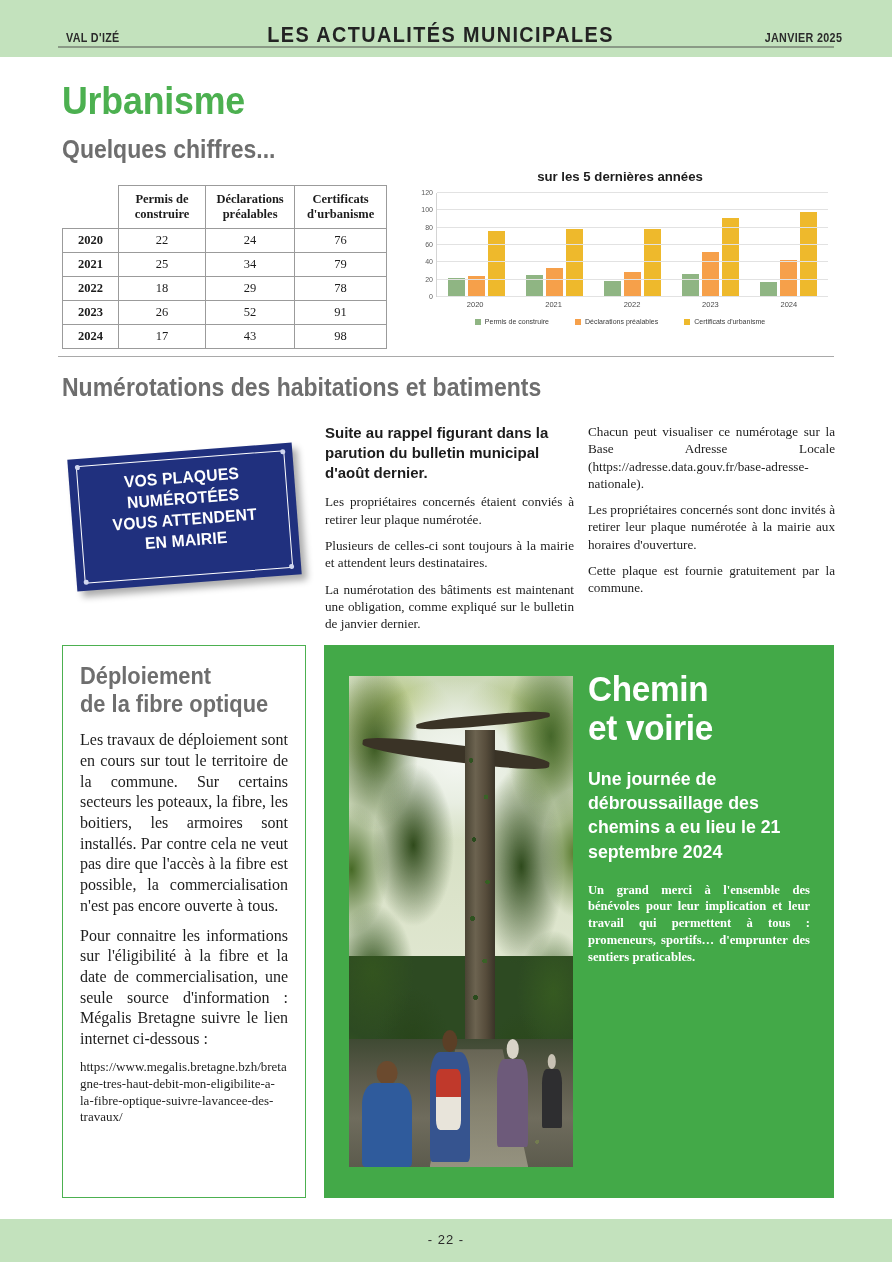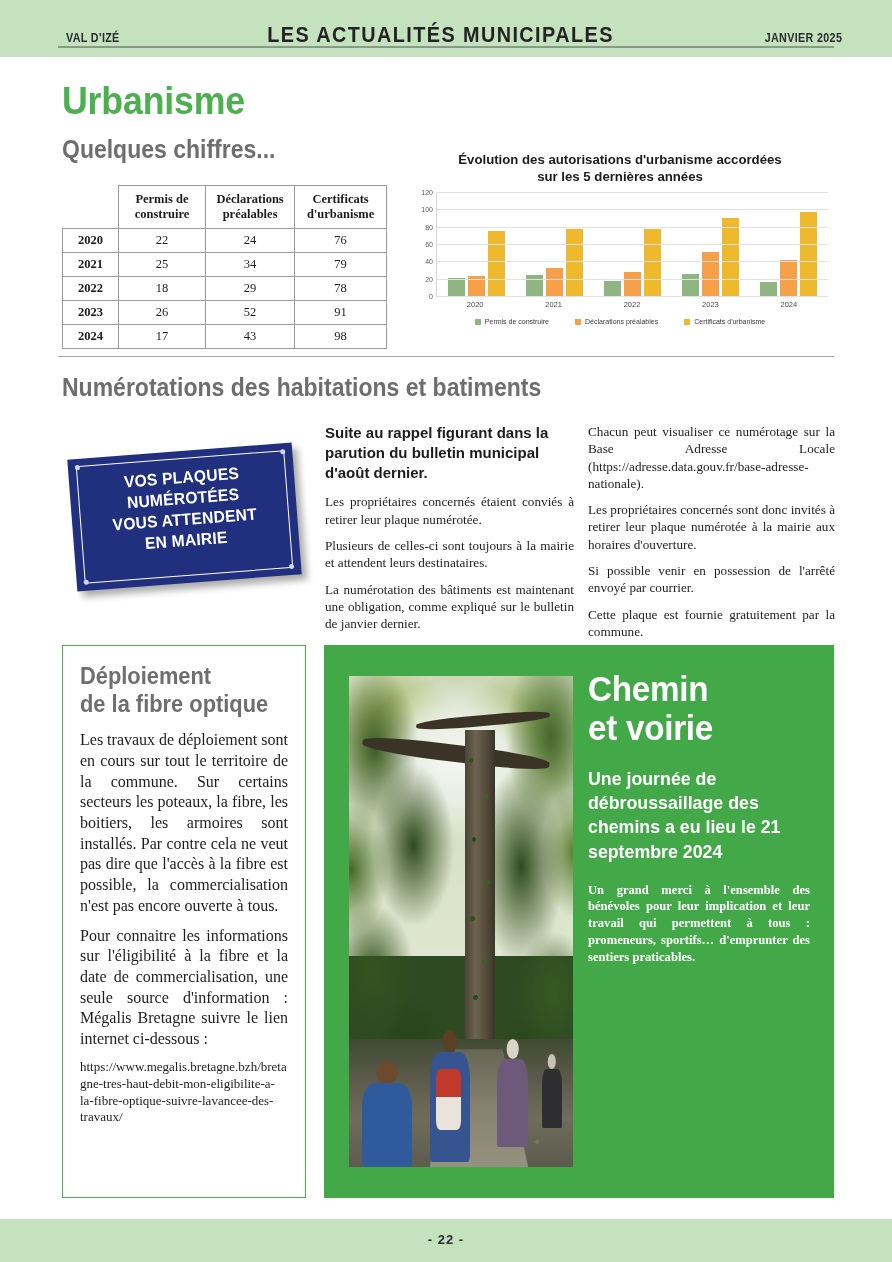--- a/index.html
+++ b/index.html
@@ -72,21 +72,21 @@
     width: 892px; height: 43px;
     background: #c3e2bd;
   }
   .folio {
     position: absolute;
     left: 0; top: 13px;
     width: 892px;
     text-align: center;
     font-family: "Liberation Sans Narrow", "Liberation Sans", sans-serif;
     font-size: 13px;
-    font-weight: bold;
+    font-weight: normal;
     letter-spacing: 1px;
     color: #2b2b2b;
   }
 
   
   .h1-green {
     position: absolute;
     left: 62px; top: 80px;
     font-family: "Liberation Sans Narrow", "Liberation Sans", sans-serif;
     font-size: 38px;
@@ -579,21 +579,21 @@
       <th>2024</th>
       <td>17</td>
       <td>43</td>
       <td>98</td>
     </tr>
   </tbody>
 </table>
 
 <div class="chart-wrap">
   <div class="chart-title">
-    <span>Évolution des autorisations d'urbanisme accordées</span><br>
+    <br>
     <span>sur les 5 dernières années</span>
   </div>
   <div class="plot" id="plot-area">
     <div class="bars-layer" id="bars-layer">
         <div class="bar-group">
           <div class="bar" title="Permis de construire 2020: 22" style="height: 18.3333%; background: rgb(143, 181, 131);"></div>
           <div class="bar" title="Déclarations préalables 2020: 24" style="height: 20%; background: rgb(246, 160, 74);"></div>
           <div class="bar" title="Certificats d'urbanisme 2020: 76" style="height: 63.3333%; background: rgb(238, 185, 44);"></div>
         </div>
         <div class="bar-group">
@@ -685,21 +685,20 @@
 <div class="col-mid">
   <p class="lead-para">Suite au rappel figurant dans la parution du bulletin municipal d'août dernier.</p>
   <p class="body-para">Les propriétaires concernés étaient conviés à retirer leur plaque numérotée.</p>
   <p class="body-para">Plusieurs de celles-ci sont toujours à la mairie et attendent leurs destinataires.</p>
   <p class="body-para">La numérotation des bâtiments est maintenant une obligation, comme expliqué sur le bulletin de janvier dernier.</p>
 </div>
 
 <div class="col-right">
   <p class="body-para">Chacun peut visualiser ce numérotage sur la Base Adresse Locale (https://adresse.data.gouv.fr/base-adresse-nationale).</p>
   <p class="body-para">Les propriétaires concernés sont donc invités à retirer leur plaque numérotée à la mairie aux horaires d'ouverture.</p>
-  <p class="body-para">Si possible venir en possession de l'arrêté envoyé par courrier.</p>
   <p class="body-para">Cette plaque est fournie gratuitement par la commune.</p>
 </div>
 
 <div class="fibre-box">
   <div class="fibre-title">
     <span>Déploiement</span><br>
     <span>de la fibre optique</span>
   </div>
   <p class="body-para">Les travaux de déploiement sont en cours sur tout le territoire de la commune. Sur certains secteurs les poteaux, la fibre, les boitiers, les armoires sont installés. Par contre cela ne veut pas dire que l'accès à la fibre est possible, la commercialisation n'est pas encore ouverte à tous.</p>
   <p class="body-para">Pour connaitre les informations sur l'éligibilité à la fibre et la date de commercialisation, une seule source d'information : Mégalis Bretagne suivre le lien internet ci-dessous :</p>

